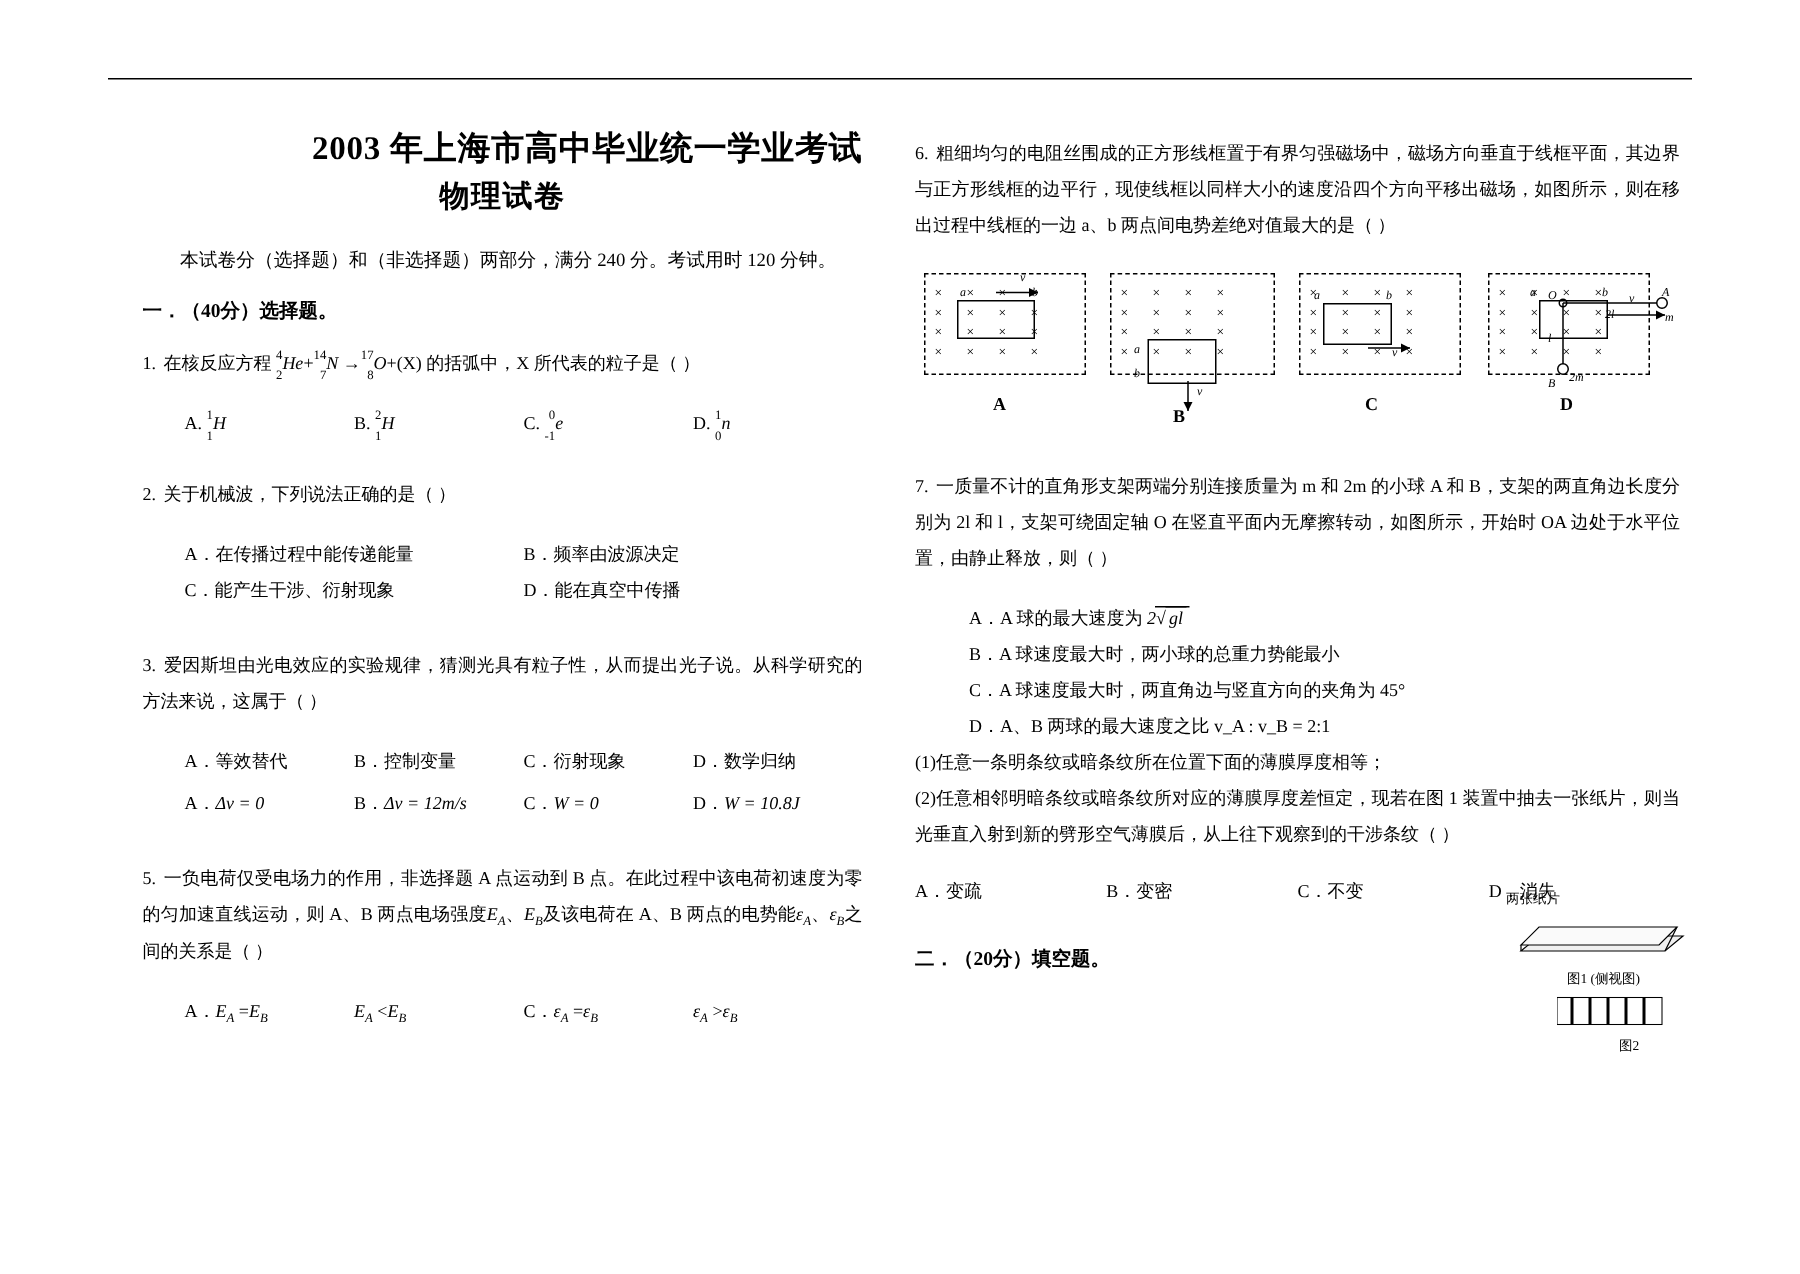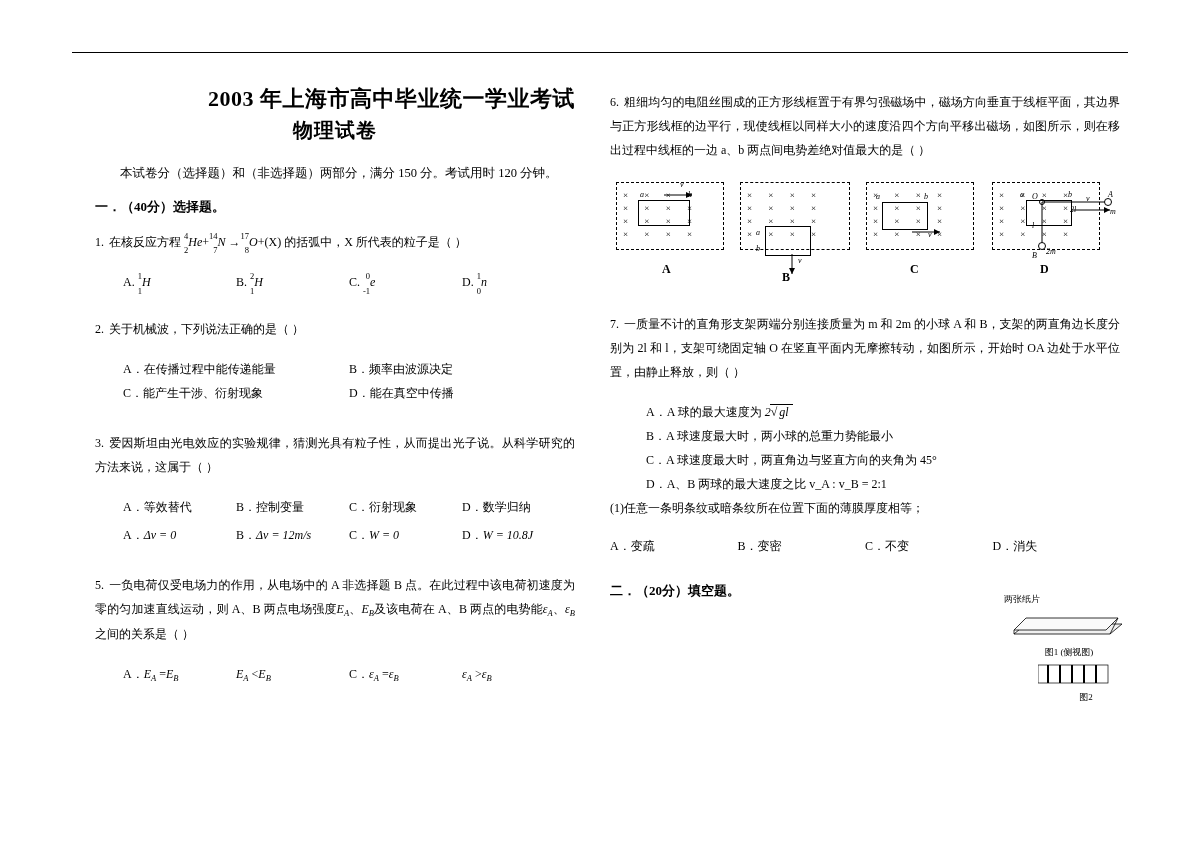--- a/index.html
+++ b/index.html
@@ -159,21 +159,21 @@
 
 <div class="page">
 
   <div class="top-rule"></div>
 
   <div class="col-left">
 
     <div class="doc-title">2003 年上海市高中毕业统一学业考试</div>
     <div class="doc-subtitle">物理试卷</div>
 
-    <div class="intro">本试卷分（选择题）和（非选择题）两部分，满分 150 分。考试用时 120 分钟。</div>
+    <div class="intro">本试卷分（选择题）和（非选择题）两部分，满分 240 分。考试用时 120 分钟。</div>
 
     <div class="section-head">一．（40分）选择题。</div>
 
     <div class="q">
       <span class="qnum">1.</span>
       <span>在核反应方程</span>
       <span class="isotope">
         <span class="sup">4</span><br>
         <span class="sub">2</span>
       </span><span class="it">He</span><span>+</span><span class="isotope">
@@ -237,21 +237,21 @@
       <span class="opt">
         <span>C．</span><span class="it">W = 0</span>
       </span>
       <span class="opt">
         <span>D．</span><span class="it">W = 10.8J</span>
       </span>
     </div>
 
     <div class="q" style="margin-top:26px">
       <span class="qnum">5.</span>
-      <span>一负电荷仅受电场力的作用，从电场中的 A 非选择题 B 点。在此过程中该电荷初速度为零的匀加速直线运动，则</span>
+      <span>一负电荷仅受电场力的作用，非选择题 A 点运动到 B 点。在此过程中该电荷初速度为零的匀加速直线运动，则</span>
       <span>A、B 两点电场强度</span><span class="it">E<span class="sub">A</span></span>、<span class="it">E<span class="sub">B</span></span><span>及该电荷在 A、B 两点的电势能</span><span class="it">ε<span class="sub">A</span></span>、<span class="it">ε<span class="sub">B</span></span><span>之间的关系是（ ）</span>
     </div>
     <div class="opts opts-4 opt-indent">
       <span class="opt">
         <span>A．</span><span class="it">E</span><span class="sub it">A</span>
         <span>=</span><span class="it">E</span><span class="sub it">B</span>
       </span>
       <span class="opt">
         <span></span><span class="it">E</span><span class="sub it">A</span>
         <span>&lt;</span><span class="it">E</span><span class="sub it">B</span>
@@ -372,20 +372,21 @@
       </span>
       <span class="opt">
         <span>C．</span><span>A 球速度最大时，两直角边与竖直方向的夹角为 45°</span>
       </span>
       <span class="opt">
         <span>D．</span><span>A、B 两球的最大速度之比 v_A : v_B = 2:1</span>
       </span>
     </div>
 
     <div class="q" style="margin:0">(1)任意一条明条纹或暗条纹所在位置下面的薄膜厚度相等；</div>
+    <div class="q" style="margin:0">(2)任意相邻明暗条纹或暗条纹所对应的薄膜厚度差恒定，现若在图 1 装置中抽去一张纸片，则当光垂直入射到新的劈形空气薄膜后，从上往下观察到的干涉条纹（ ）</div>
 
     <div style="position:absolute; right:-14px; top:470px; width:130px;">
       <div class="small-note" style="text-align:left; margin-bottom:2px;margin-top:42px;">两张纸片</div>
       <svg style="width:118px; height:36px; display:block; margin-left:6px;">
         <polygon points="4,26 100,26 112,16 16,16" fill="#f0f0f0" stroke="#000" stroke-width="0.8"></polygon>
         <polygon points="4,22 96,22 108,10 16,10" fill="#fafafa" stroke="#000" stroke-width="0.8"></polygon>
         <line x1="100" y1="26" x2="108" y2="10" stroke="#000" stroke-width="0.8"></line>
         <line x1="4" y1="26" x2="4" y2="22" stroke="#000" stroke-width="0.8"></line>
       </svg>
       <div class="fig-cap" style="text-align:center;">图1 (侧视图)</div>

